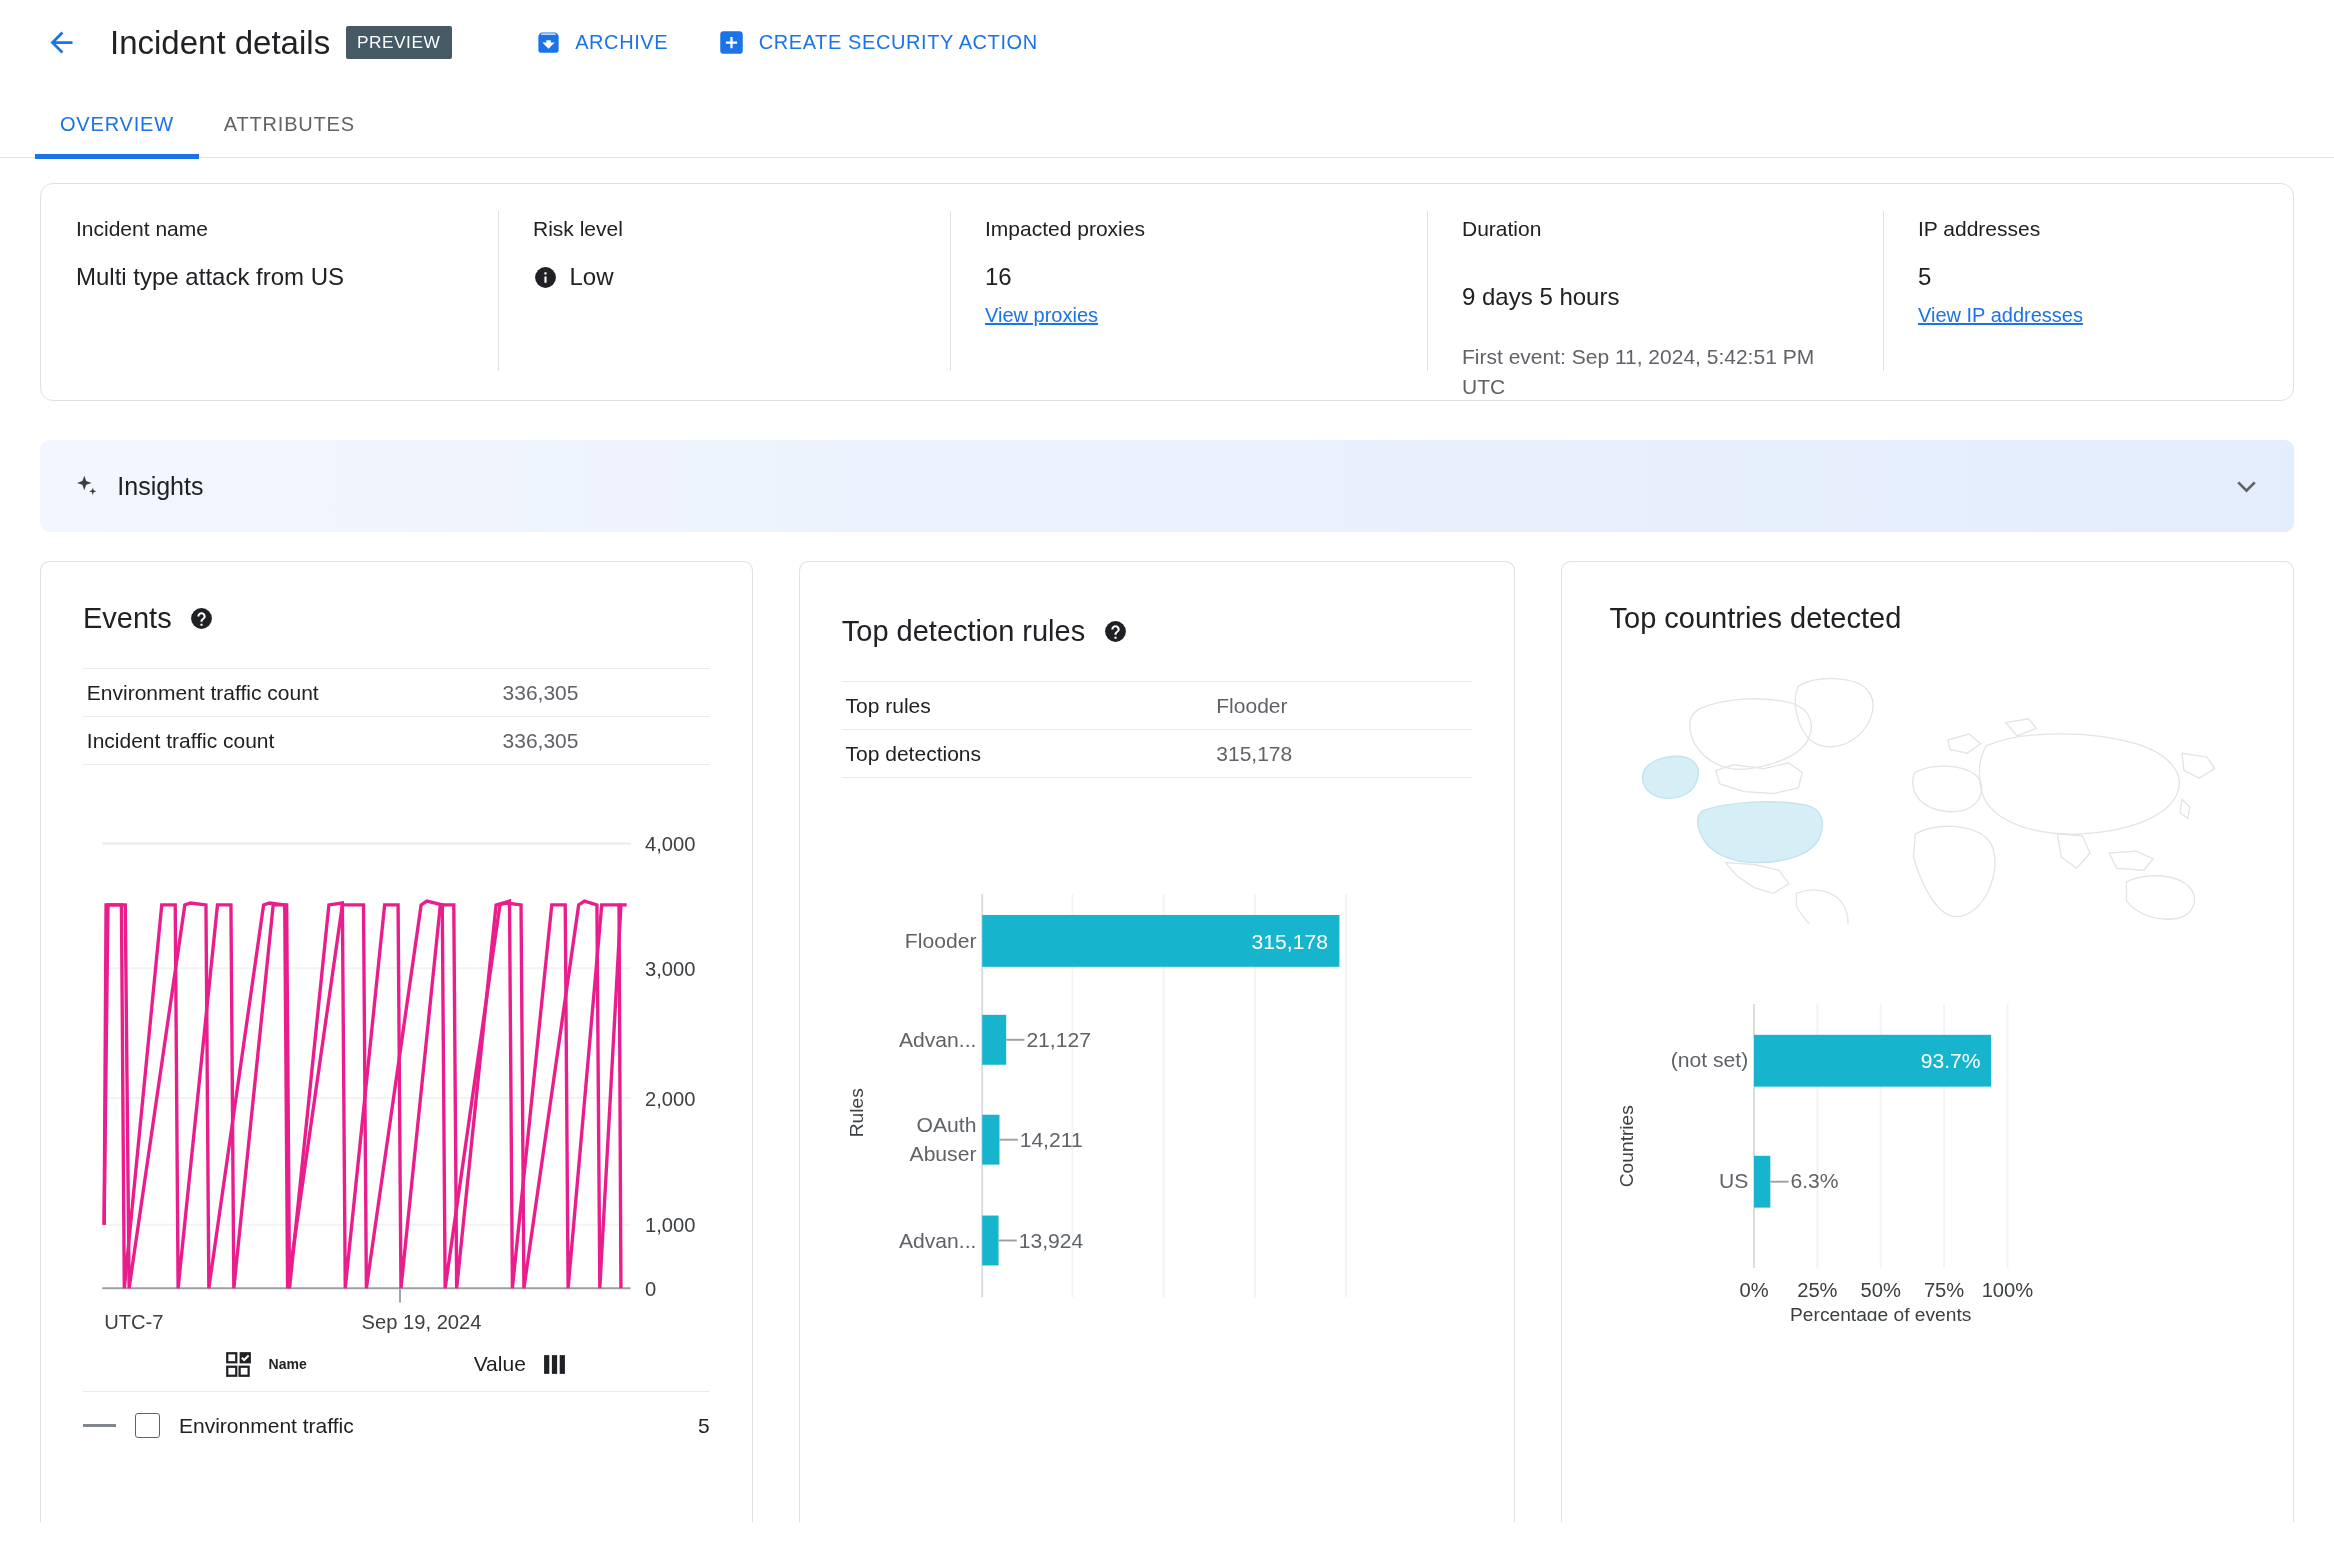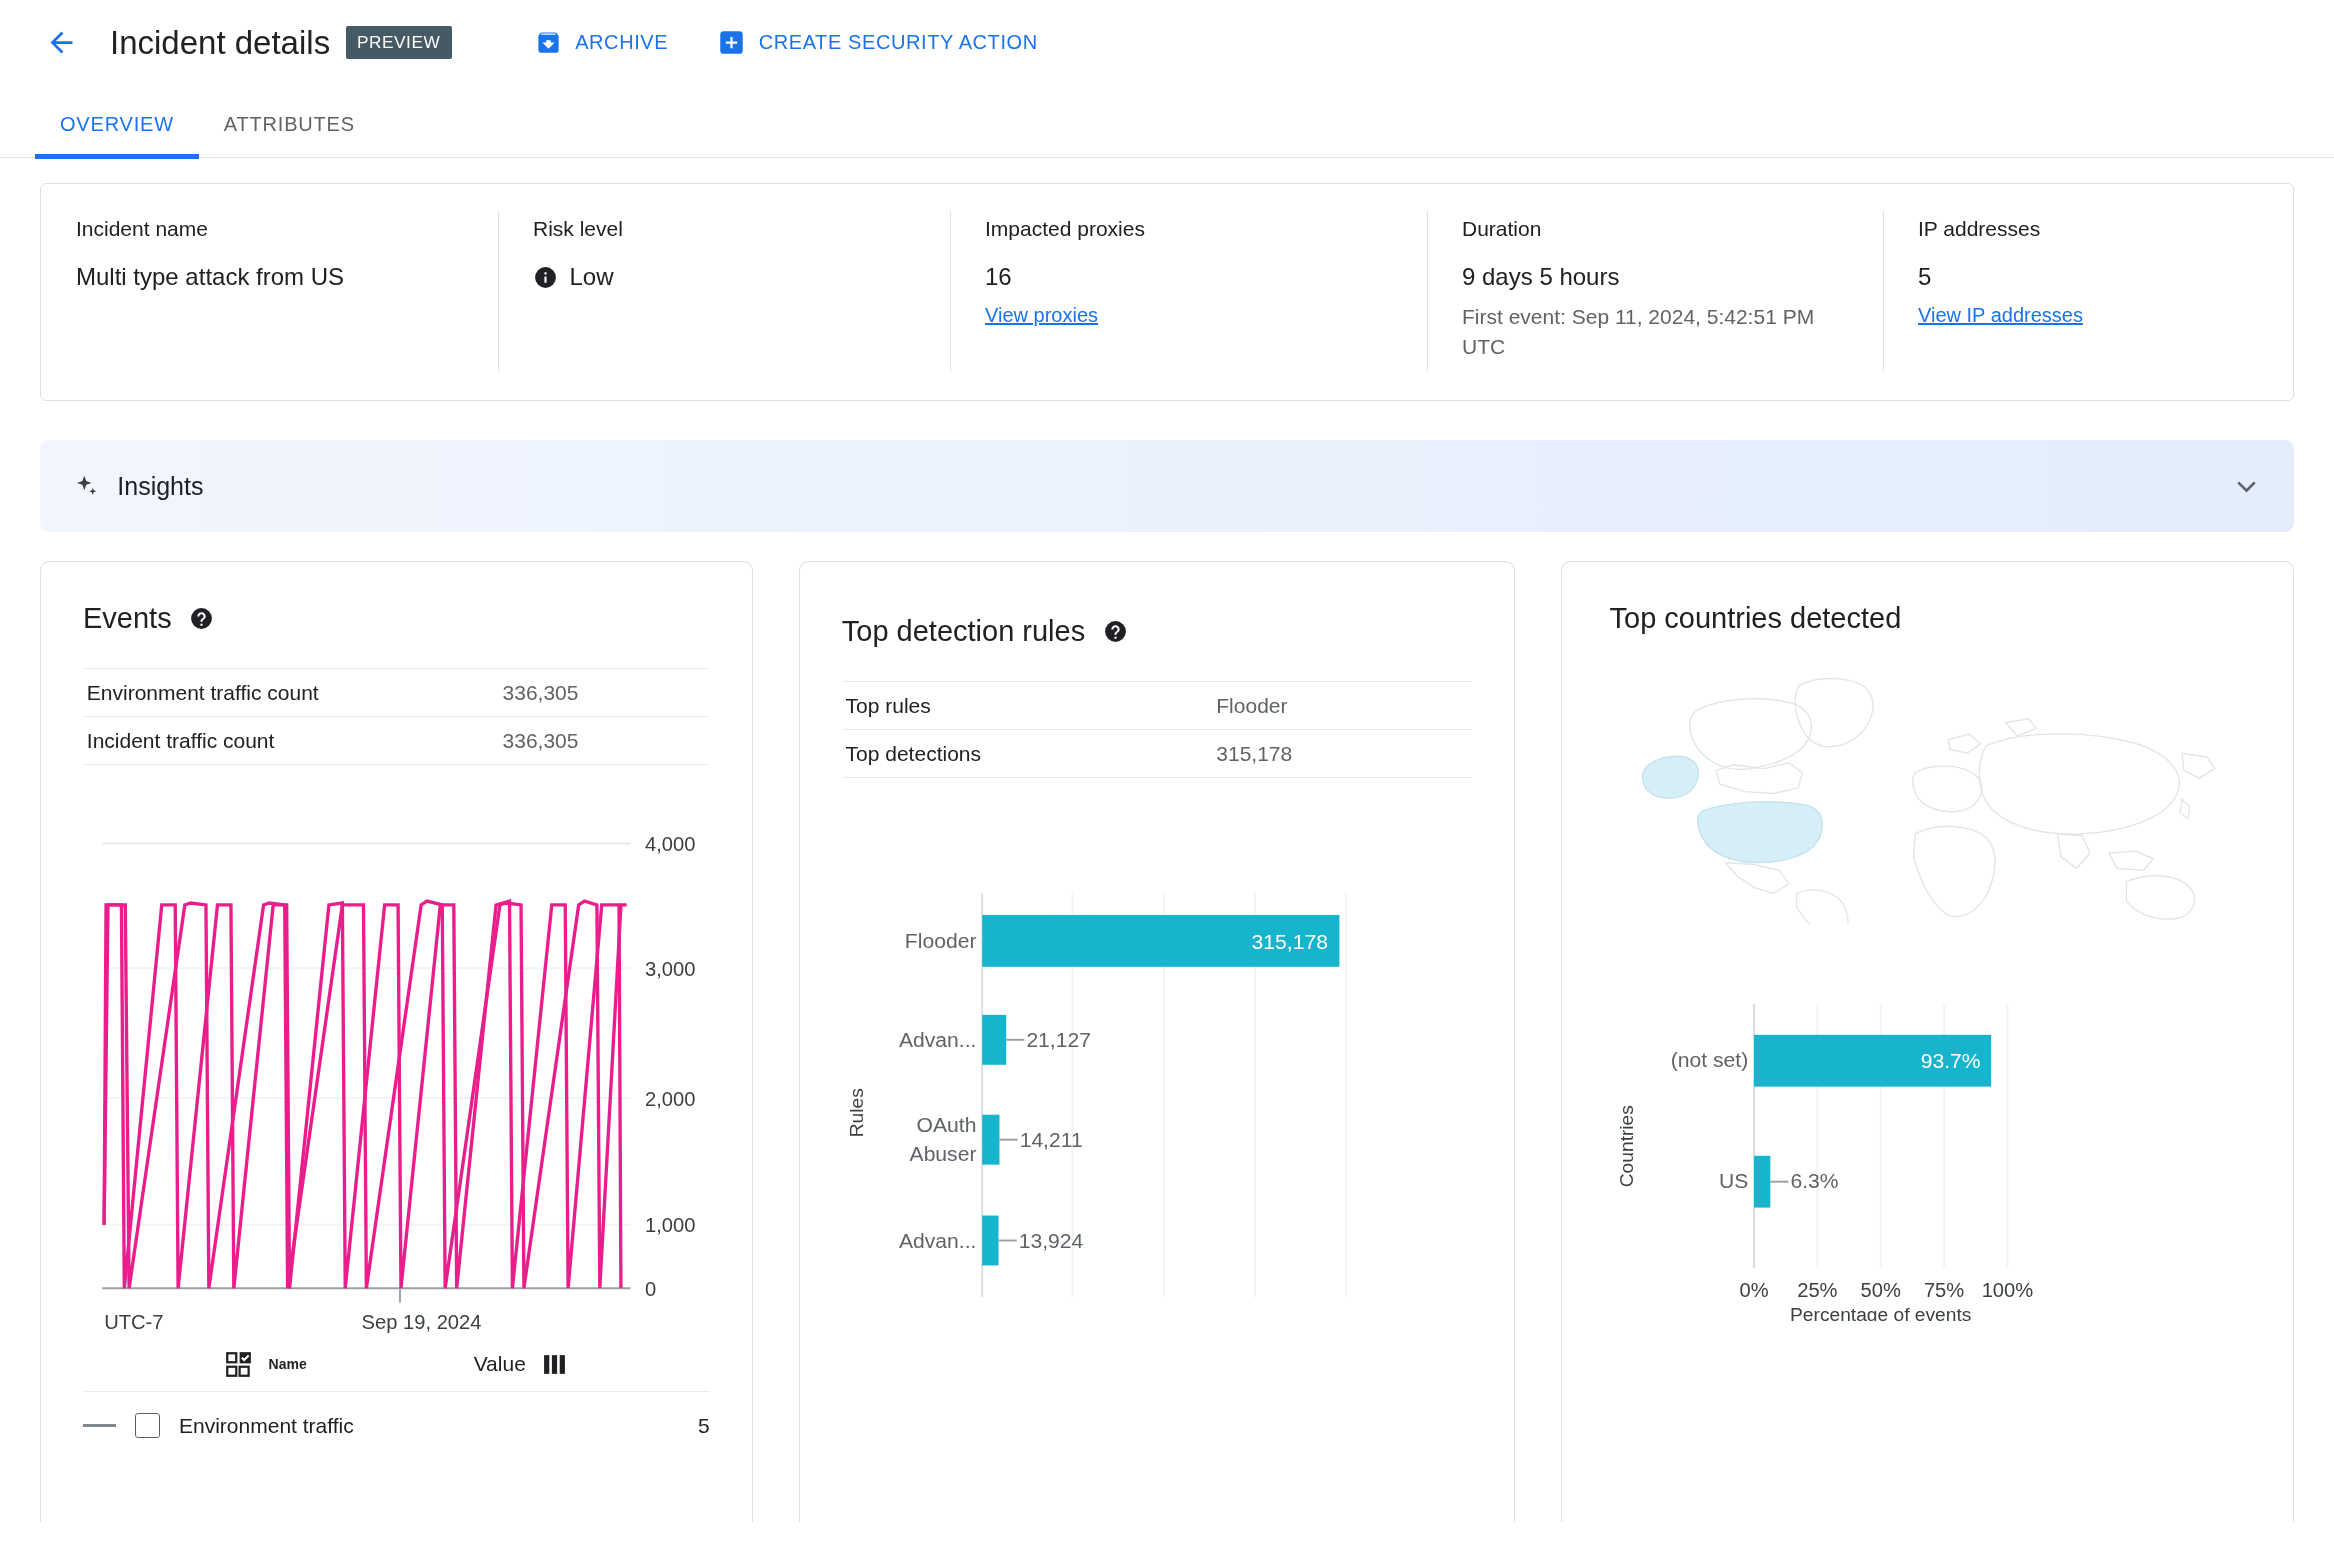--- a/index.html
+++ b/index.html
@@ -87,42 +87,42 @@
     height: 4.8px;
     background: #1a73e8;
   }
 
   
   .content { padding: 0 40px; }
 
   .summary-card {
     margin-top: 25px;
     border: 1px solid #e0e0e0;
-    border-radius: 6px;
+    border-radius: 13px;
     background: #fff;
     display: flex;
     padding: 33px 0 25px 0;
     height: 218px;
   }
   .sum-col {
     padding: 0 35px;
     position: relative;
     display: flex;
     flex-direction: column;
   }
   .sum-col + .sum-col::before {
     content: "";
     position: absolute;
     left: 0; top: -5.8px; bottom: 3.8px;
     width: 1px; background: #e0e0e0;
   }
   .sum-col.c1 { width: 457px; }
   .sum-col.c2 { width: 452px; }
   .sum-col.c3 { width: 477px; }
-  .sum-col.c4 { width: 456px; }
+  .sum-col.c4 { width: 456px; gap: 20px; }
   .sum-col.c5 { width: 403px; }
   .sum-label {
     font-size: 21px;
     font-weight: 500;
     color: #202124;
     margin-bottom: 21px;
   }
   .sum-value {
     font-size: 24px;
     font-weight: 400;

